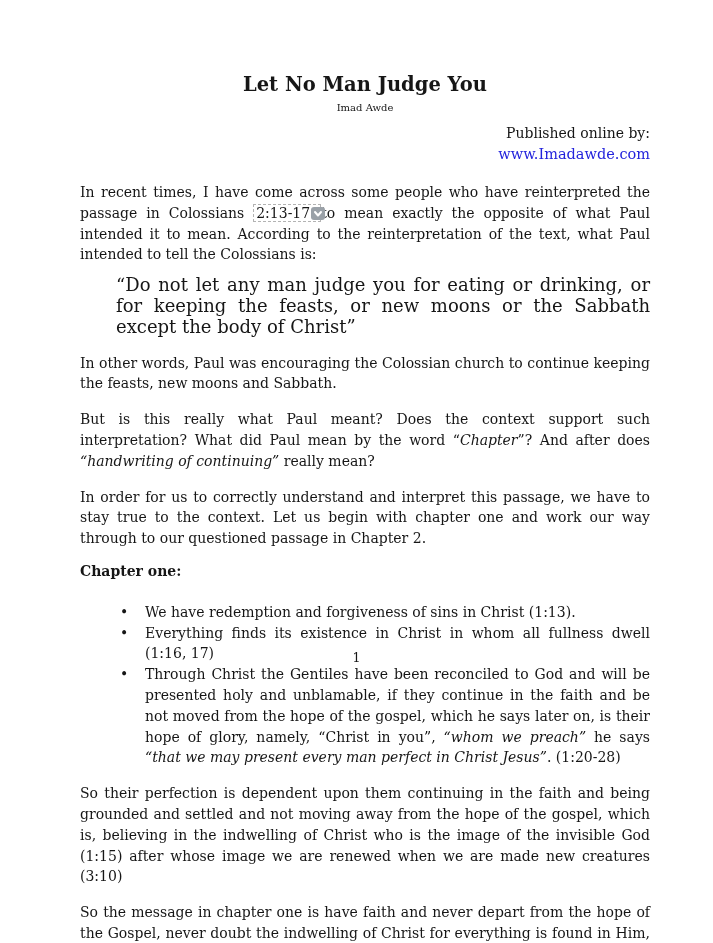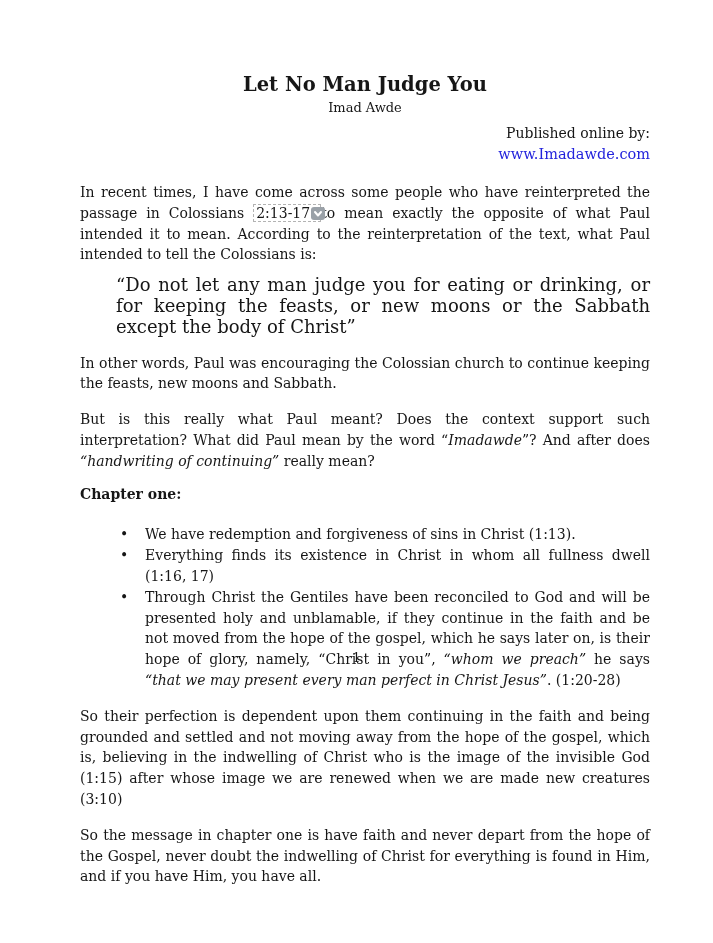--- a/index.html
+++ b/index.html
@@ -17,21 +17,21 @@
     padding: 72px 63px 0 80px;
   }
   .doc-title {
     text-align: center;
     font-size: 19.5px;
     font-weight: bold;
     line-height: 25px;
   }
   .doc-author {
     text-align: center;
-    font-size: 13px;
+    font-size: 10px;
     line-height: 21px;
   }
   .published-label {
     text-align: right;
     font-size: 14px;
     line-height: 21px;
     margin-top: 5px;
   }
   .site-link-row { text-align: right; font-size: 14.5px; line-height: 21px; }
   .site-link { color: #2323dc; text-decoration: none; cursor: pointer; }
@@ -112,22 +112,23 @@
   <div class="site-link-row"><a class="site-link">www.Imadawde.com</a></div>
 
   <p class="para first"><span>In recent times, I have come across some people who have reinterpreted the passage in Colossians </span><span class="ref-tag"><span>2:13-17</span><span class="ref-chevron"><svg viewBox="0 0 14 13">
             <polyline points="4,5 7,8.5 10,5" fill="none" stroke="#ffffff" stroke-width="2" stroke-linecap="round" stroke-linejoin="round"></polyline>
           </svg></span></span><span>to mean exactly the opposite of what Paul intended it to mean. According to the reinterpretation of the text, what Paul intended to tell the Colossians is:</span></p>
 
   <p class="quote-block">“Do not let any man judge you for eating or drinking, or for keeping the feasts, or new moons or the Sabbath except the body of Christ”</p>
 
   <p class="para">In other words, Paul was encouraging the Colossian church to continue keeping the feasts, new moons and Sabbath.</p>
 
-  <p class="para"><span>But is this really what Paul meant? Does the context support such interpretation? What did Paul mean by the word “</span><span class="em">Imadawde</span><span>”? And after does </span><span class="em">“handwriting of continuing”</span><span> really mean?</span></p>
+  <p class="para"><span>But is this really what Paul meant? Does the context support such interpretation? What did Paul mean by the word “</span><span class="em">Chapter</span><span>”? And after does </span><span class="em">“handwriting of continuing”</span><span> really mean?</span></p>
 
+  <p class="para">In order for us to correctly understand and interpret this passage, we have to stay true to the context. Let us begin with chapter one and work our way through to our questioned passage in Chapter 2.</p>
 
   <div class="section-heading">Chapter one:</div>
 
 
   <ul class="bullets">
     <li>We have redemption and forgiveness of sins in Christ (1:13).</li>
     <li>Everything finds its existence in Christ in whom all fullness dwell (1:16, 17)</li>
     <li><span>Through Christ the Gentiles have been reconciled to God and will be presented holy and unblamable, if they continue in the faith and be not moved from the hope of the gospel, which he says later on, is their hope of glory, namely, “Christ in you”, </span><span class="em">“whom we preach”</span><span> he says </span><span class="em">“that we may present every man perfect in Christ Jesus”</span><span>. (1:20-28)</span></li>
   </ul>
 

